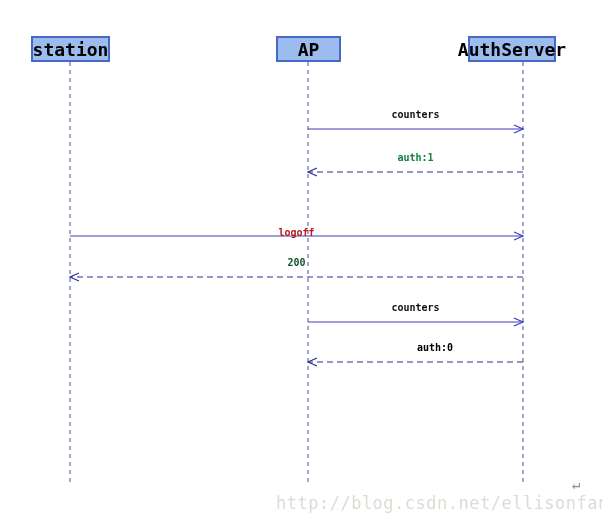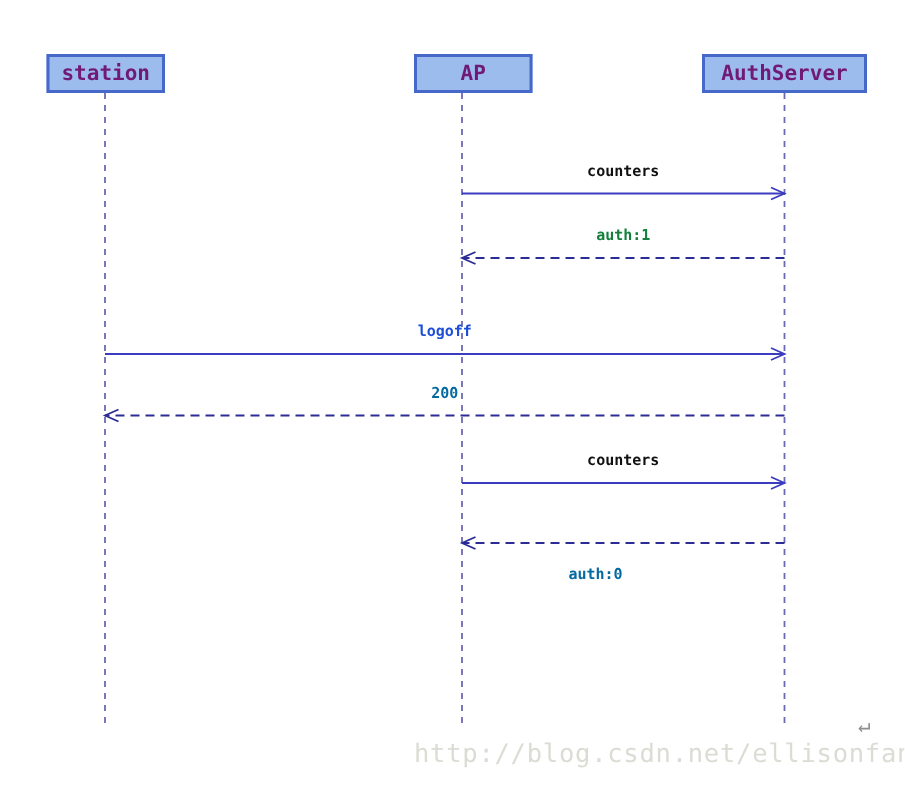--- a/index.html
+++ b/index.html
@@ -11,22 +11,22 @@
     overflow: hidden;
     font-family: "DejaVu Sans Mono", "Liberation Mono", monospace;
   }
   .actor {
     position: absolute;
     box-sizing: border-box;
     display: flex;
     align-items: center;
     justify-content: center;
     font-weight: bold;
-    font-size: 14px;
-    color: #701a75;
+    font-size: 18px;
+    color: #000000;
   }
   .msg-label {
     position: absolute;
     transform: translateX(-50%);
     font-weight: bold;
     font-size: 10px;
     color: #111111;
     white-space: nowrap;
     line-height: 1;
   }
@@ -65,24 +65,24 @@
       <line x1="523" y1="277" x2="70" y2="277" stroke="#2c2c96" stroke-width="1.2" stroke-dasharray="6 4"></line>
       <polyline points="79,273 70,277 79,281" fill="none" stroke="#2c2c96" stroke-width="1.2"></polyline>
       <line x1="308" y1="322" x2="523" y2="322" stroke="#3c3cc0" stroke-width="1.2"></line>
       <polyline points="514,318 523,322 514,326" fill="none" stroke="#3c3cc0" stroke-width="1.2"></polyline>
       <line x1="523" y1="362" x2="308" y2="362" stroke="#2c2c96" stroke-width="1.2" stroke-dasharray="6 4"></line>
       <polyline points="317,358 308,362 317,366" fill="none" stroke="#2c2c96" stroke-width="1.2"></polyline>
     </svg>
   <div id="overlay">
       <div class="msg-label" style="left: 415.5px; top: 110px; color: rgb(17, 17, 17);">counters</div>
       <div class="msg-label" style="left: 415.5px; top: 153px; color: #15803d;">auth:1</div>
-      <div class="msg-label" style="left: 296.5px; top: 217px; color: #1d4ed8;">logoff</div>
-      <div class="msg-label" style="left: 296.5px; top: 258px; color: #0369a1;">200</div>
+      <div class="msg-label" style="left: 296.5px; top: 228px; color: #b91c1c;">logoff</div>
+      <div class="msg-label" style="left: 296.5px; top: 258px; color: #14532d;">200</div>
       <div class="msg-label" style="left: 415.5px; top: 303px; color: rgb(17, 17, 17);">counters</div>
-      <div class="msg-label" style="left: 397px; top: 343px; color: #0369a1; margin-top: 36px;">auth:0</div>
+      <div class="msg-label" style="left: 435px; top: 343px; color: #000000;">auth:0</div>
       <div class="actor" style="left: 31px; top: 36px; width: 79px; height: 26px; background: rgb(157, 188, 238); border: 2px solid rgb(70, 104, 200);">station</div>
-      <div class="actor" style="left: 276px; top: 36px; width: 79px; height: 26px; background: rgb(157, 188, 238); border: 2px solid rgb(70, 104, 200);">AP</div>
-      <div class="actor" style="left: 468px; top: 36px; width: 110px; height: 26px; background: rgb(157, 188, 238); border: 2px solid rgb(70, 104, 200);">AuthServer</div>
+      <div class="actor" style="left: 276px; top: 36px; width: 65px; height: 26px; background: rgb(157, 188, 238); border: 2px solid rgb(70, 104, 200);">AP</div>
+      <div class="actor" style="left: 468px; top: 36px; width: 88px; height: 26px; background: rgb(157, 188, 238); border: 2px solid rgb(70, 104, 200);">AuthServer</div>
     </div>
 
   <div class="watermark" style="color: rgb(220, 220, 212);">http://blog.csdn.net/ellisonfan</div>
   <div class="return-sym" style="color: rgb(144, 144, 144);">↵</div>
 </div>
 
 </body></html>

